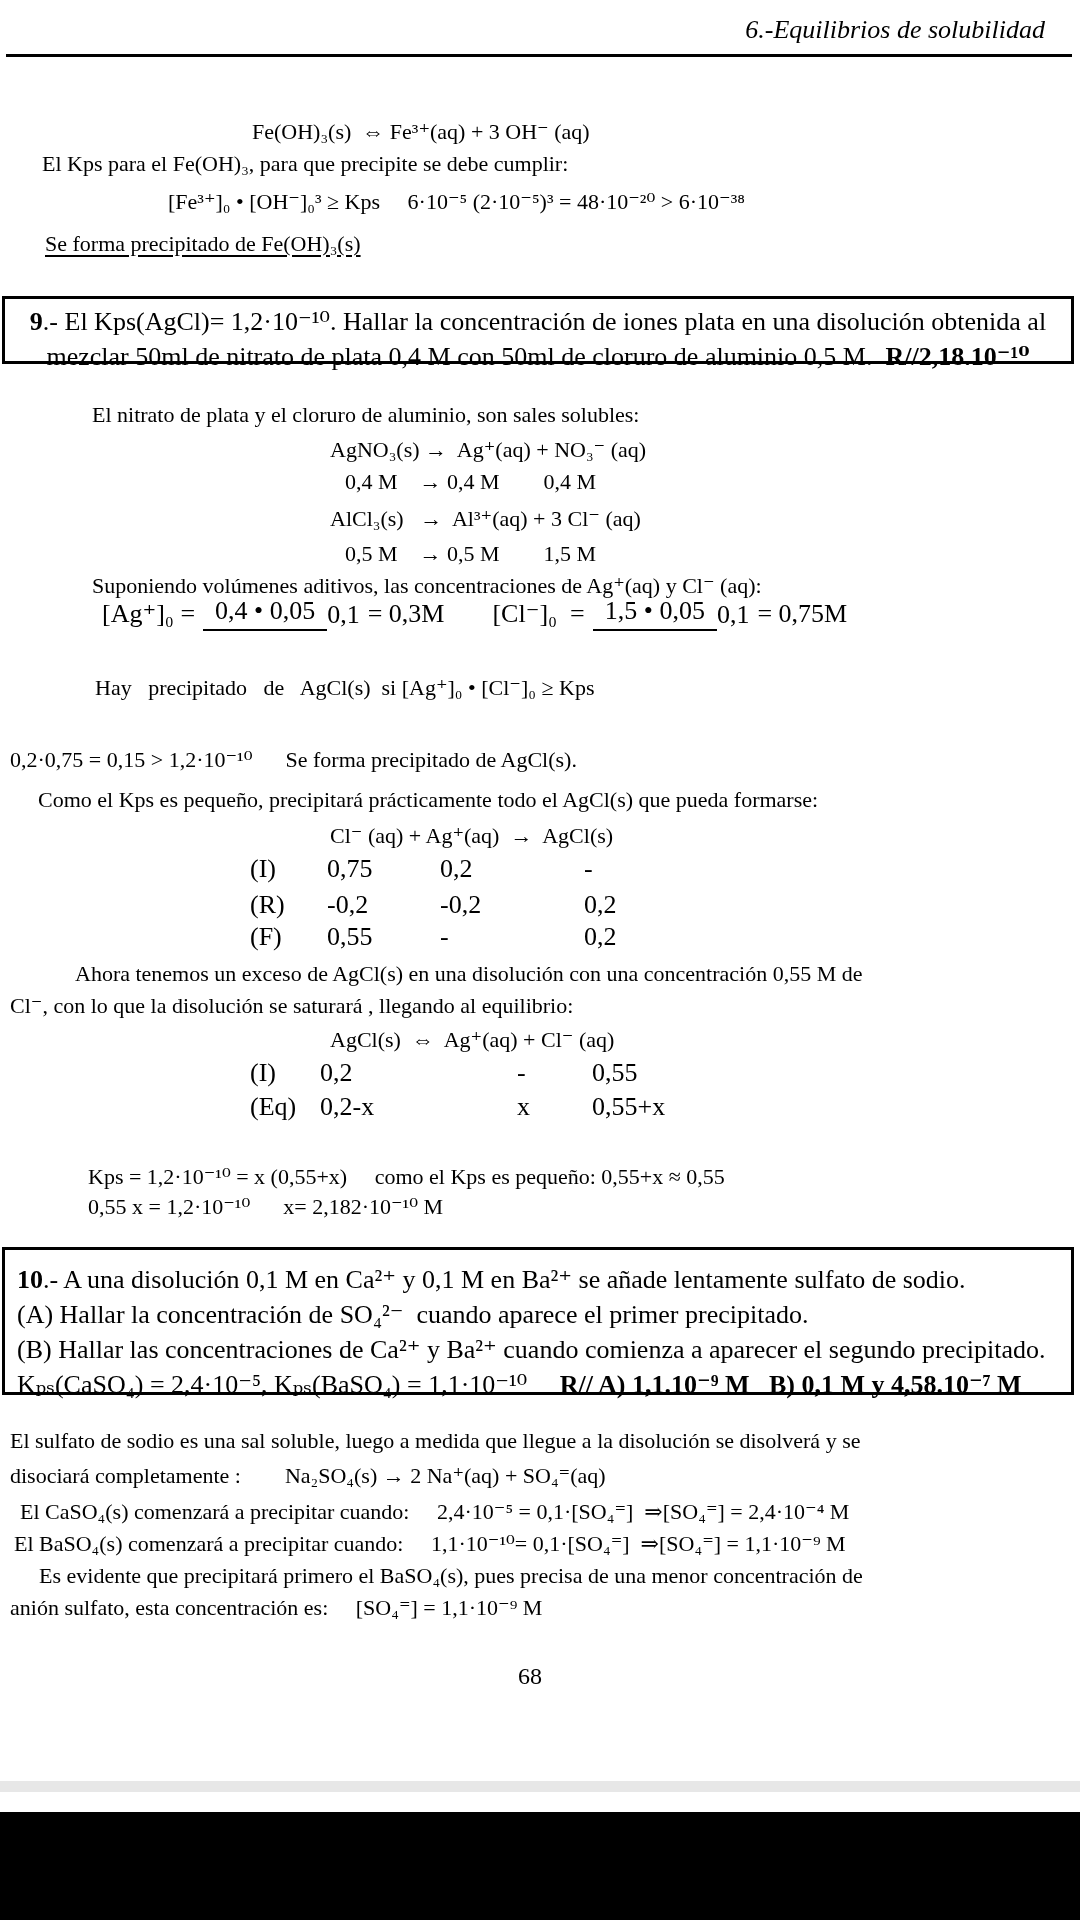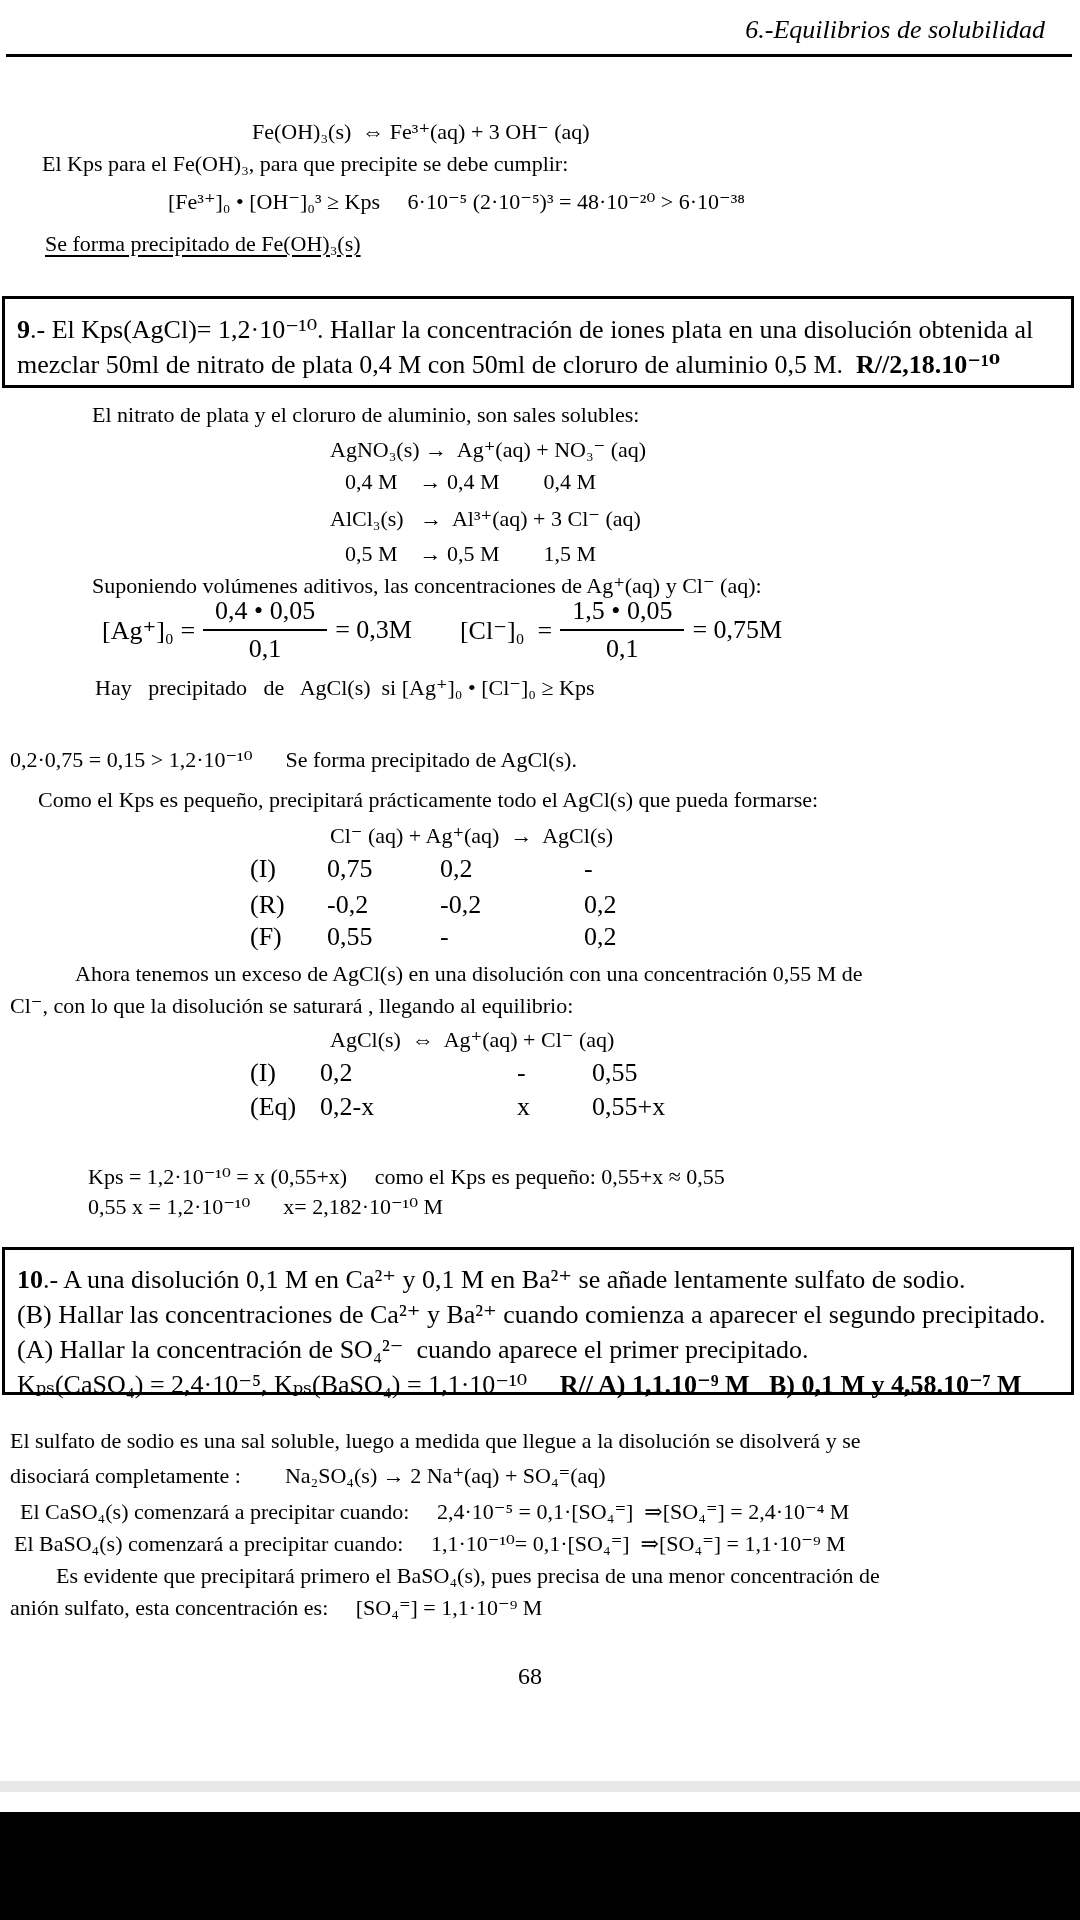--- a/index.html
+++ b/index.html
@@ -11,21 +11,21 @@
   }
   .page { position:absolute; left:0; top:0; width:1080px; height:1812px; background:#fff; }
   .line { position:absolute; font-size:22px; line-height:32px; white-space:pre; }
   .b { font-weight:bold; }
   .it { font-style:italic; }
   .u { text-decoration:underline; text-underline-offset:4px; }
   .hr { position:absolute; left:6px; top:54px; width:1066px; height:3px; background:#000; }
   .pbox { position:absolute; left:2px; width:1072px; border:3px solid #000; background:#fff; }
   .pbox .bl { position:relative; font-size:26px; line-height:35px; white-space:pre-wrap; padding:0 12px; }
   .eqrow { position:absolute; display:flex; align-items:center; font-size:26px; white-space:pre; }
-  .frac { display:inline-flex; flex-direction:column; align-items:center; margin:0 8px; }
+  .frac { display:inline-flex; flex-direction:row; align-items:center; margin:0 8px; }
   .frac .num { padding:0 12px 3px; border-bottom:2px solid #000; }
   .frac .den { padding-top:3px; }
   .icerow { position:absolute; width:1080px; height:32px; font-size:26px; }
   .icerow span { position:absolute; white-space:pre; }
   .ice1 .cl { left:250px; } .ice1 .c1 { left:327px; } .ice1 .c2 { left:440px; } .ice1 .c3 { left:584px; }
   .ice2 .cl { left:250px; } .ice2 .c1 { left:320px; } .ice2 .c2 { left:517px; } .ice2 .c3 { left:592px; }
   .pagegap { position:absolute; left:0; top:1781px; width:1080px; height:11px; background:#e7e7e7; }
   .navbar { position:absolute; left:0; top:1812px; width:1080px; height:108px; background:#000000; }
 </style>
 </head>
@@ -34,21 +34,21 @@
 <div class="page">
 
   <div class="line it" style="right:35px; top:14px; left:auto; font-size:26px;">6.-Equilibrios de solubilidad</div>
   <div class="hr"></div>
 
   <div class="line" style="left:252px; top:116px;">Fe(OH)₃(s)  ⇔ Fe³⁺(aq) + 3 OH⁻ (aq)</div>
   <div class="line" style="left:42px; top:148px;">El Kps para el Fe(OH)₃, para que precipite se debe cumplir:</div>
   <div class="line" style="left:168px; top:186px;">[Fe³⁺]₀ • [OH⁻]₀³ ≥ Kps     6·10⁻⁵ (2·10⁻⁵)³ = 48·10⁻²⁰ &gt; 6·10⁻³⁸</div>
   <div class="line u" style="left:45px; top:228px;">Se forma precipitado de Fe(OH)₃(s)</div>
 
-  <div class="pbox" style="top:296px; height:92px; padding-top:13px;">
+  <div class="pbox" style="top:296px; height:68px; padding-top:5px;text-align:center;">
     <div class="bl"><span class="b">9</span><span>.- El Kps(AgCl)= 1,2·10⁻¹⁰. Hallar la concentración de iones plata en una disolución obtenida al</span></div>
     <div class="bl"><span>mezclar 50ml de nitrato de plata 0,4 M con 50ml de cloruro de aluminio 0,5 M.  </span><span class="b">R//2,18.10⁻¹⁰</span></div>
   </div>
 
   <div class="line" style="left:330px; top:434px;">AgNO₃(s) →  Ag⁺(aq) + NO₃⁻ (aq)</div>
   <div class="line" style="left:92px; top:399px;">El nitrato de plata y el cloruro de aluminio, son sales solubles:</div>
   <div class="line" style="left:345px; top:466px;">0,4 M    → 0,4 M        0,4 M</div>
   <div class="line" style="left:330px; top:503px;">AlCl₃(s)   →  Al³⁺(aq) + 3 Cl⁻ (aq)</div>
   <div class="line" style="left:345px; top:538px;">0,5 M    → 0,5 M        1,5 M</div>
   <div class="line" style="left:92px; top:570px;">Suponiendo volúmenes aditivos, las concentraciones de Ag⁺(aq) y Cl⁻ (aq):</div>
@@ -109,30 +109,30 @@
     <span class="c1">0,2-x</span>
     <span class="c2">x</span>
     <span class="c3">0,55+x</span>
   </div>
 
   <div class="line" style="left:88px; top:1161px;">Kps = 1,2·10⁻¹⁰ = x (0,55+x)     como el Kps es pequeño: 0,55+x ≈ 0,55</div>
   <div class="line" style="left:88px; top:1191px;">0,55 x = 1,2·10⁻¹⁰      x= 2,182·10⁻¹⁰ M</div>
 
   <div class="pbox" style="top:1247px; height:148px; padding-top:12px;">
     <div class="bl"><span class="b">10</span><span>.- A una disolución 0,1 M en Ca²⁺ y 0,1 M en Ba²⁺ se añade lentamente sulfato de sodio.</span></div>
+    <div class="bl"><span>(A) Hallar la concentración de SO₄²⁻  cuando aparece el primer precipitado.</span></div>
     <div class="bl"><span>(B) Hallar las concentraciones de Ca²⁺ y Ba²⁺ cuando comienza a aparecer el segundo precipitado.</span></div>
-    <div class="bl"><span>(A) Hallar la concentración de SO₄²⁻  cuando aparece el primer precipitado.</span></div>
     <div class="bl"><span>Kₚₛ(CaSO₄) = 2,4·10⁻⁵, Kₚₛ(BaSO₄) = 1,1·10⁻¹⁰     </span><span class="b">R// A) 1,1.10⁻⁹ M   B) 0,1 M y 4,58.10⁻⁷ M</span></div>
   </div>
 
   <div class="line" style="left:10px; top:1425px;">El sulfato de sodio es una sal soluble, luego a medida que llegue a la disolución se disolverá y se</div>
   <div class="line" style="left:10px; top:1460px;">disociará completamente :        Na₂SO₄(s) → 2 Na⁺(aq) + SO₄⁼(aq)</div>
   <div class="line" style="left:20px; top:1496px;">El CaSO₄(s) comenzará a precipitar cuando:     2,4·10⁻⁵ = 0,1·[SO₄⁼]  ⇒[SO₄⁼] = 2,4·10⁻⁴ M</div>
   <div class="line" style="left:14px; top:1528px;">El BaSO₄(s) comenzará a precipitar cuando:     1,1·10⁻¹⁰= 0,1·[SO₄⁼]  ⇒[SO₄⁼] = 1,1·10⁻⁹ M</div>
-  <div class="line" style="left:56px; top:1560px;">Es evidente que precipitará primero el BaSO₄(s), pues precisa de una menor concentración de</div>
+  <div class="line" style="left:39px; top:1560px;">Es evidente que precipitará primero el BaSO₄(s), pues precisa de una menor concentración de</div>
   <div class="line" style="left:10px; top:1592px;">anión sulfato, esta concentración es:     [SO₄⁼] = 1,1·10⁻⁹ M</div>
 
   <div class="line" style="left:0; top:1660px; width:1060px; text-align:center; font-size:24px;">68</div>
 </div>
 
 <div class="pagegap"></div>
 
 <div class="navbar">
   
   

